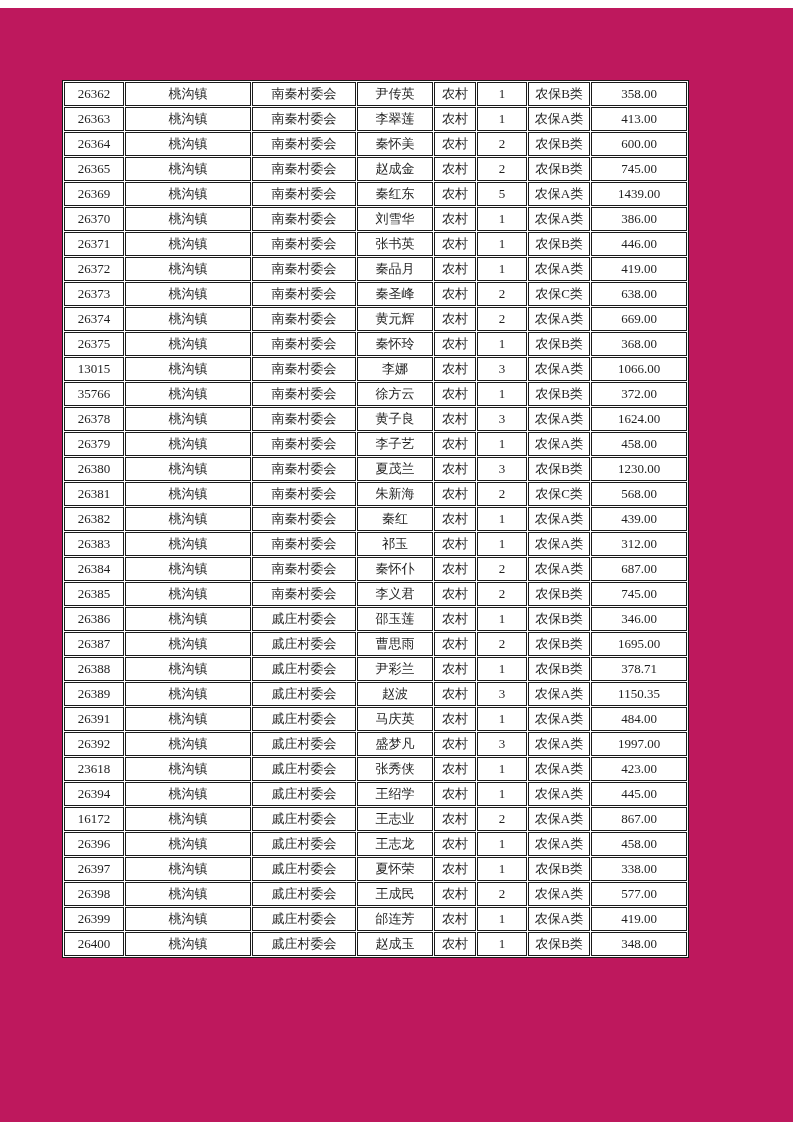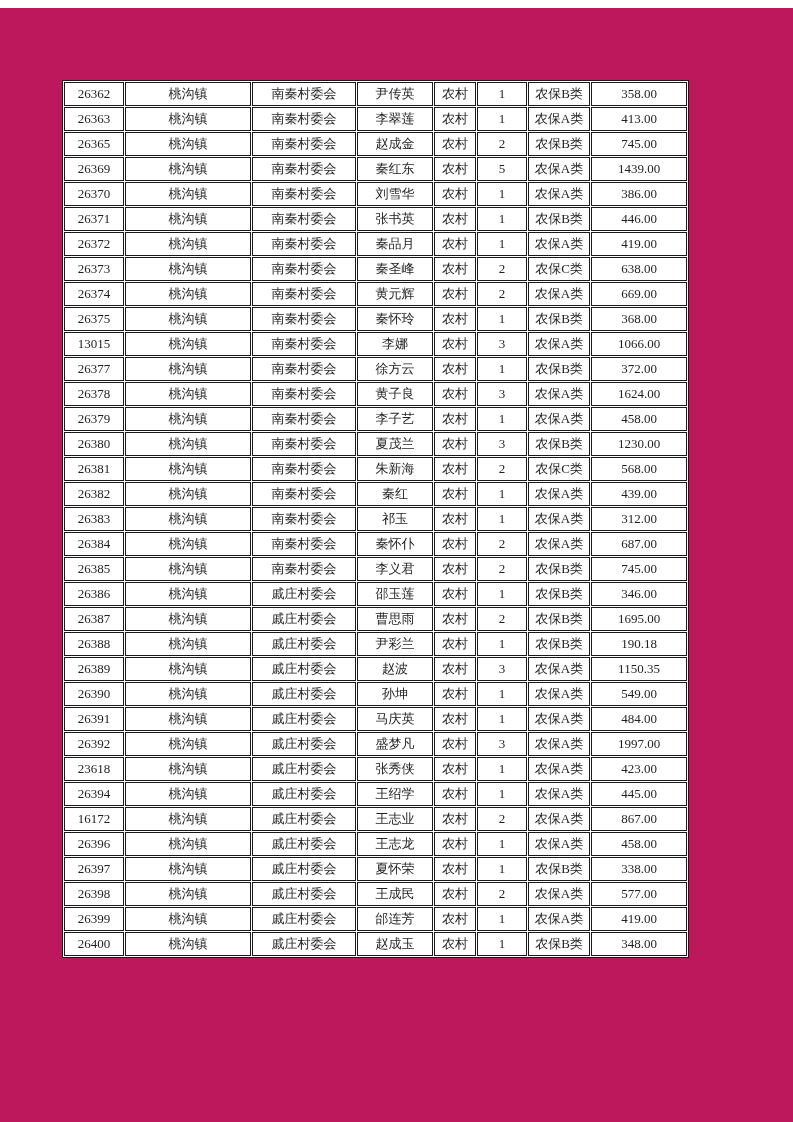--- a/index.html
+++ b/index.html
@@ -84,20 +84,30 @@
     <td>26363</td>
     <td>桃沟镇</td>
     <td>南秦村委会</td>
     <td>李翠莲</td>
     <td>农村</td>
     <td>1</td>
     <td>农保A类</td>
     <td>413.00</td>
   </tr>
         <tr>
+    <td>26364</td>
+    <td>桃沟镇</td>
+    <td>南秦村委会</td>
+    <td>秦怀美</td>
+    <td>农村</td>
+    <td>2</td>
+    <td>农保B类</td>
+    <td>600.00</td>
+  </tr>
+        <tr>
     <td>26365</td>
     <td>桃沟镇</td>
     <td>南秦村委会</td>
     <td>赵成金</td>
     <td>农村</td>
     <td>2</td>
     <td>农保B类</td>
     <td>745.00</td>
   </tr>
         <tr>
@@ -174,21 +184,21 @@
     <td>13015</td>
     <td>桃沟镇</td>
     <td>南秦村委会</td>
     <td>李娜</td>
     <td>农村</td>
     <td>3</td>
     <td>农保A类</td>
     <td>1066.00</td>
   </tr>
         <tr>
-    <td>26377</td>
+    <td>35766</td>
     <td>桃沟镇</td>
     <td>南秦村委会</td>
     <td>徐方云</td>
     <td>农村</td>
     <td>1</td>
     <td>农保B类</td>
     <td>372.00</td>
   </tr>
         <tr>
     <td>26378</td>
@@ -291,41 +301,31 @@
     <td>1695.00</td>
   </tr>
         <tr>
     <td>26388</td>
     <td>桃沟镇</td>
     <td>戚庄村委会</td>
     <td>尹彩兰</td>
     <td>农村</td>
     <td>1</td>
     <td>农保B类</td>
-    <td>190.18</td>
+    <td>378.71</td>
   </tr>
         <tr>
     <td>26389</td>
     <td>桃沟镇</td>
     <td>戚庄村委会</td>
     <td>赵波</td>
     <td>农村</td>
     <td>3</td>
     <td>农保A类</td>
     <td>1150.35</td>
-  </tr>
-        <tr>
-    <td>26390</td>
-    <td>桃沟镇</td>
-    <td>戚庄村委会</td>
-    <td>孙坤</td>
-    <td>农村</td>
-    <td>1</td>
-    <td>农保A类</td>
-    <td>549.00</td>
   </tr>
         <tr>
     <td>26391</td>
     <td>桃沟镇</td>
     <td>戚庄村委会</td>
     <td>马庆英</td>
     <td>农村</td>
     <td>1</td>
     <td>农保A类</td>
     <td>484.00</td>

